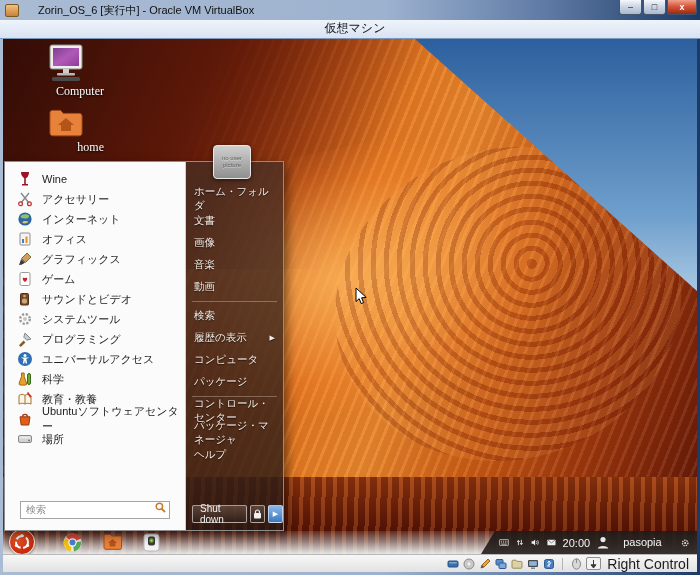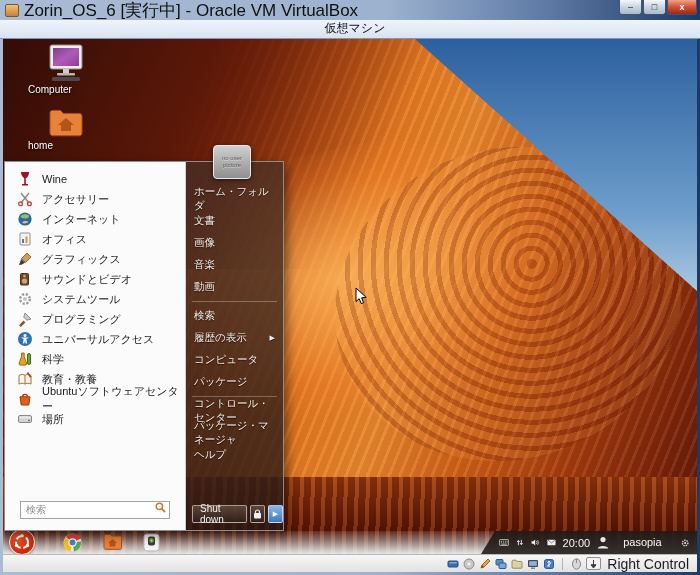--- a/index.html
+++ b/index.html
@@ -3,21 +3,21 @@
 <meta charset="utf-8">
 <style>
   html,body{margin:0;padding:0;background:#666;}
   *{box-sizing:border-box;}
   .win{position:relative;width:700px;height:575px;margin:0 auto;
        font-family:"Liberation Sans","DejaVu Sans",sans-serif;
        background:linear-gradient(90deg,#aabbd4 0%,#9db2cf 55%,#5e7aa5 78%,#1d3a66 100%);}
   
   .titlebar{height:20px;display:flex;align-items:center;padding-left:5px;position:relative;}
   .vmicon{width:14px;height:13px;border-radius:2px;background:linear-gradient(#f2c27a,#c9803a);border:1px solid #7a5a20;}
-  .title-text{font-size:17px;color:#101010;margin-left:5px;white-space:nowrap;}
+  .title-text{font-size:11px;color:#101010;margin-left:19px;white-space:nowrap;}
   .capbtns{position:absolute;top:0;right:3px;display:flex;gap:1px;}
   .cbtn{width:23px;height:15px;border:1px solid #45556e;border-top:none;border-radius:0 0 3px 3px;
         background:linear-gradient(#f6f8fb,#cdd7e4 45%,#a9bacf);display:flex;align-items:center;justify-content:center;
         font-size:9px;line-height:9px;color:#222;cursor:default;}
   .cbtn.close{width:30px;background:linear-gradient(#efa28c,#d6573c 45%,#9a2a12);color:#fff;font-weight:bold;}
   
   .menubar{height:19px;background:linear-gradient(#eff4fb,#d8e3f2);border-bottom:1px solid #7d96ba;
            display:flex;align-items:center;gap:24px;padding-left:10px;font-size:12px;color:#16181c;flex-direction:column;}
   .menubar span{cursor:default;}
   
@@ -27,21 +27,21 @@
   .wp-streaks{inset:0;background:repeating-linear-gradient(112deg,rgba(255,205,145,.16) 0 3px,rgba(90,20,5,.14) 3px 10px);opacity:.65;}
   .wp-dark{left:0;top:0;width:470px;height:230px;background:linear-gradient(115deg,#320c06 0%,#5c1808 38%,rgba(92,24,8,0) 75%);}
   .wp-glow{left:130px;top:110px;width:430px;height:260px;background:radial-gradient(ellipse at center,rgba(255,185,95,.8),rgba(255,140,50,.25) 55%,rgba(0,0,0,0) 75%);transform:rotate(-12deg);}
   .wp-swirl{left:330px;top:110px;width:350px;height:310px;border-radius:50%;opacity:.75;transform:rotate(-18deg);
             background:repeating-radial-gradient(circle at 60% 40%,rgba(110,30,8,.32) 0 5px,rgba(255,175,95,.20) 5px 13px);}
   .wp-sky{left:412px;top:0;width:282px;height:252px;background:linear-gradient(#2c5f9e,#6f9fcc 70%,#a9c8e2);
           clip-path:polygon(0 0,100% 0,100% 100%);}
   .wp-reflect{left:0;right:0;top:438px;height:77px;background:linear-gradient(#98380f,#5a1405 70%,#3c2e2a);}
   .wp-reflect::after{content:"";position:absolute;inset:0;background:repeating-linear-gradient(92deg,rgba(255,160,80,.20) 0 4px,rgba(40,8,2,.20) 4px 11px);}
   
-  .dicon{position:absolute;width:76px;text-align:left;color:#fff;font-size:10px;text-shadow:0 1px 2px #000;cursor:default;}
+  .dicon{position:absolute;width:76px;text-align:right;color:#fff;font-size:12px;text-shadow:0 1px 2px #000;cursor:default;font-family:Liberation Serif, serif;}
   .dicon svg{display:block;margin:0 auto 2px;}
   
   .cursor{position:absolute;left:352px;top:248px;z-index:60;}
   
   .zmenu{position:absolute;left:1px;top:122px;width:280px;height:370px;display:flex;z-index:40;
          border:1px solid #8d8d8d;box-shadow:3px 4px 10px rgba(0,0,0,.5);}
   .zmenu-left{width:181px;background:#fbfbfb;position:relative;padding-top:7px;border-right:1px solid #cfcfcf;}
   .mi{height:20px;display:flex;align-items:center;padding-left:12px;font-size:11px;color:#222;cursor:default;}
   .mi .ic{width:16px;height:16px;margin-right:9px;flex:0 0 16px;}
   .searchwrap{position:absolute;left:15px;bottom:13px;width:150px;height:18px;}
@@ -185,20 +185,27 @@
           </div>
         <div class="mi">
           <svg class="ic" viewBox="0 0 16 16">
               <path d="M10 2l4 4-5.5 5.5-4-4z" fill="#caa05c" stroke="#8a6a30"></path>
               <path d="M4.2 8l3.8 3.8-3.6 2L2 14z" fill="#3a3a3a"></path>
             </svg>
           <span>グラフィックス</span>
           </div>
         <div class="mi">
           <svg class="ic" viewBox="0 0 16 16">
+              <rect x="3" y="1.5" width="10" height="13" rx="1.5" fill="#fff" stroke="#9a9a9a"></rect>
+              <path d="M8 11C4.5 8.4 5.4 5.6 8 7.2 10.6 5.6 11.5 8.4 8 11z" fill="#cc2233"></path>
+            </svg>
+          <span>ゲーム</span>
+          </div>
+        <div class="mi">
+          <svg class="ic" viewBox="0 0 16 16">
               <rect x="3.5" y="2.5" width="8" height="11.5" rx="1" fill="#7a4a28" stroke="#52301a"></rect>
               <circle cx="7.5" cy="10" r="2.6" fill="#caa878"></circle>
               <circle cx="7.5" cy="5" r="1.3" fill="#caa878"></circle>
             </svg>
           <span>サウンドとビデオ</span>
           </div>
         <div class="mi">
           <svg class="ic" viewBox="0 0 16 16">
               <circle cx="8" cy="8" r="4.8" fill="none" stroke="#9a9a9a" stroke-width="2.4" stroke-dasharray="2.2 1.6"></circle>
               <circle cx="8" cy="8" r="2" fill="#c4c4c4"></circle>

